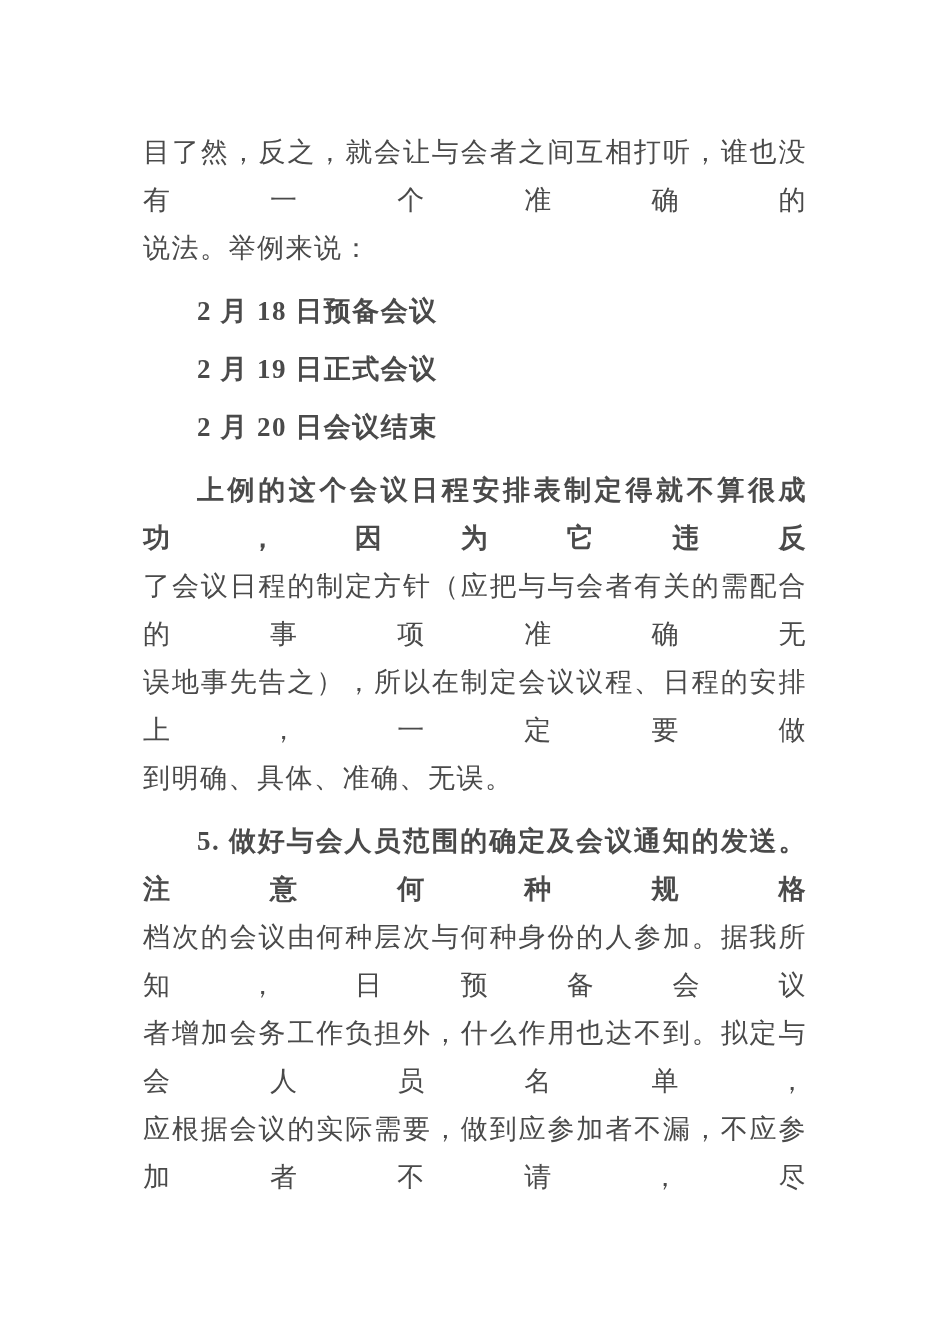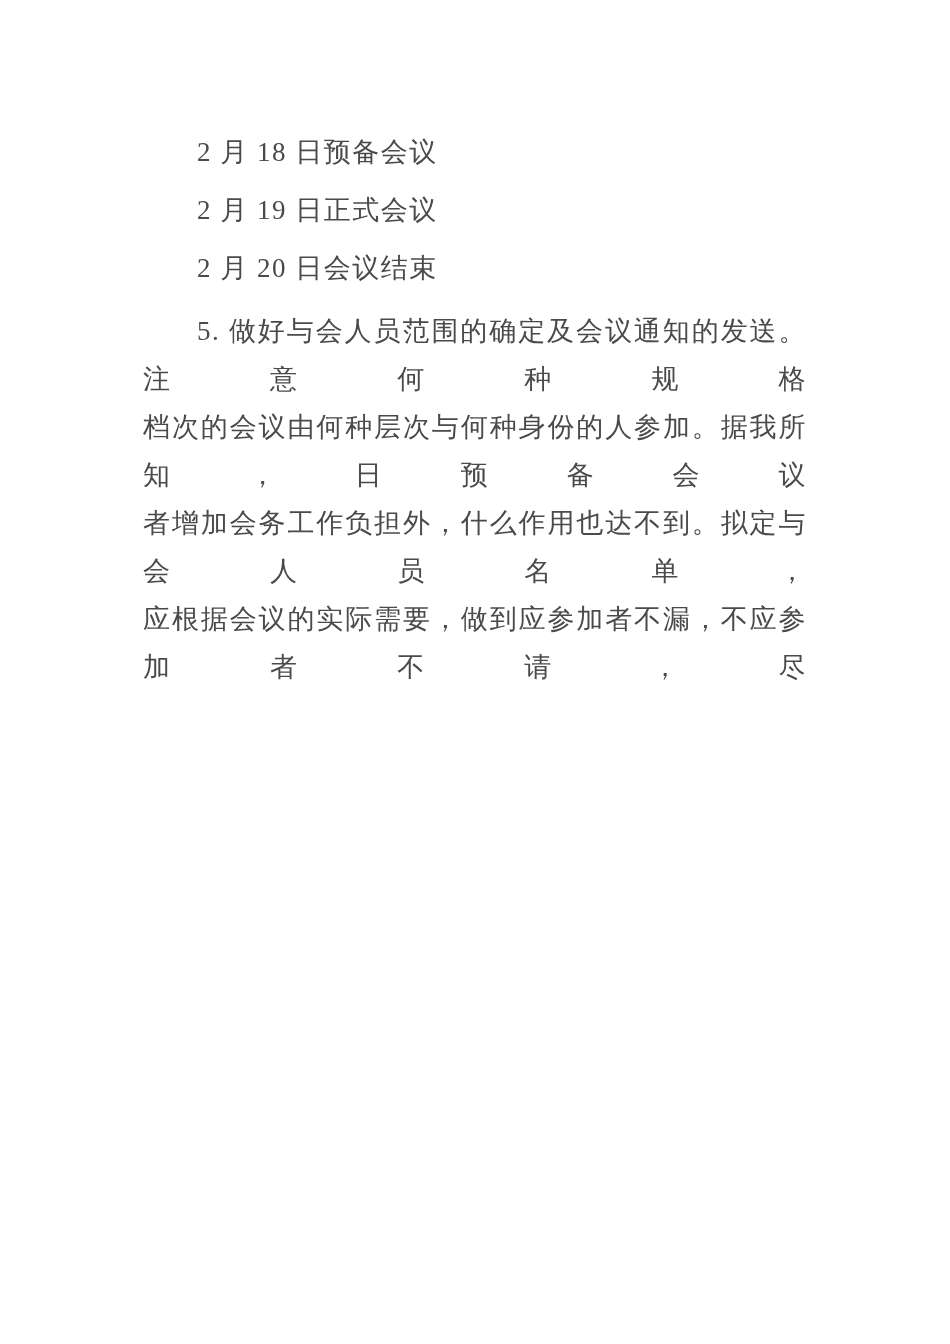--- a/index.html
+++ b/index.html
@@ -32,40 +32,51 @@
     color: #4a4a4a;
     letter-spacing: 1.5px;
     text-align: justify;
     word-break: break-all;
   }
   .ln.j {
     text-align-last: justify;
   }
   .ln.ind {
     text-indent: 54px;
+    font-weight: bold;
   }
 </style>
 </head>
 <body>
 
 <div class="page">
 
+  <div class="para">
+    <div class="ln j">目了然，反之，就会让与会者之间互相打听，谁也没有一个准确的</div>
+    <div class="ln">说法。举例来说：</div>
+  </div>
 
   <div class="para tight">
     <div class="ln ind">2 月 18 日预备会议</div>
   </div>
 
   <div class="para tight">
     <div class="ln ind">2 月 19 日正式会议</div>
   </div>
 
   <div class="para">
     <div class="ln ind">2 月 20 日会议结束</div>
   </div>
 
+  <div class="para">
+    <div class="ln ind j">上例的这个会议日程安排表制定得就不算很成功，因为它违反</div>
+    <div class="ln j">了会议日程的制定方针（应把与与会者有关的需配合的事项准确无</div>
+    <div class="ln j">误地事先告之），所以在制定会议议程、日程的安排上，一定要做</div>
+    <div class="ln">到明确、具体、准确、无误。</div>
+  </div>
 
   <div class="para">
     <div class="ln ind j">5. 做好与会人员范围的确定及会议通知的发送。注意何种规格</div>
     <div class="ln j">档次的会议由何种层次与何种身份的人参加。据我所知，日预备会议</div>
     <div class="ln j">者增加会务工作负担外，什么作用也达不到。拟定与会人员名单，</div>
     <div class="ln j">应根据会议的实际需要，做到应参加者不漏，不应参加者不请，尽</div>
 
   </div>
 
 </div>

